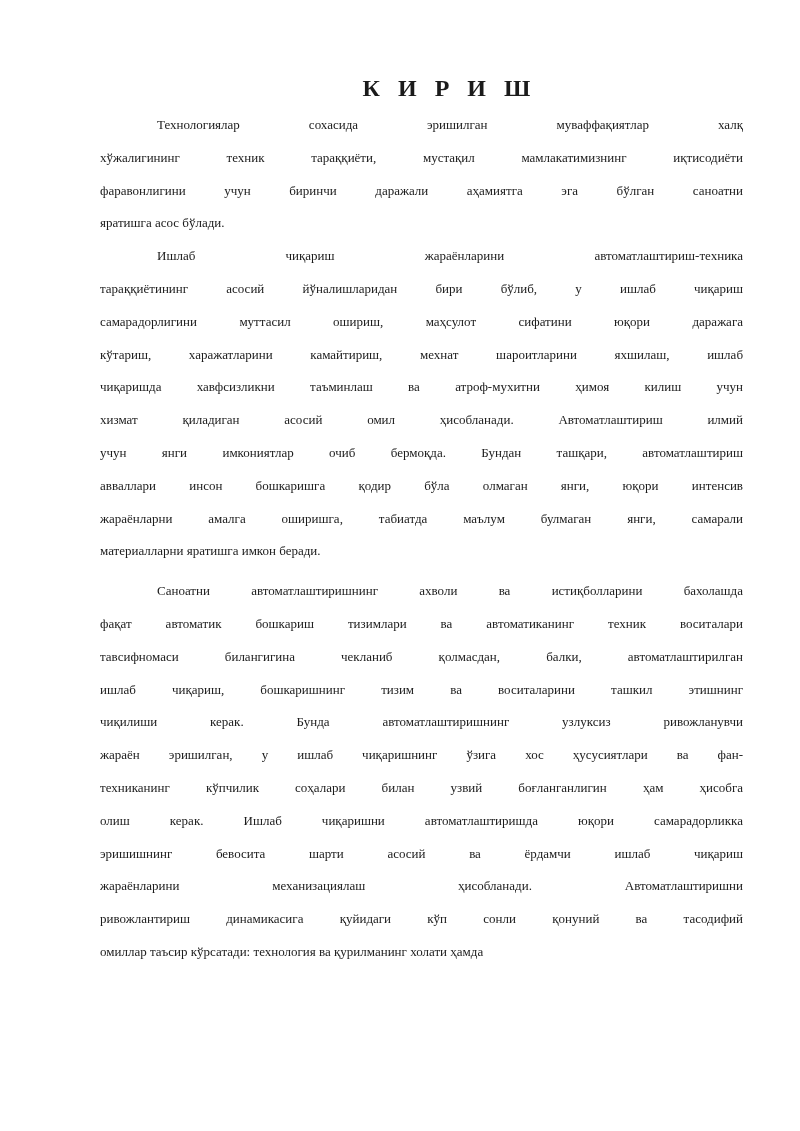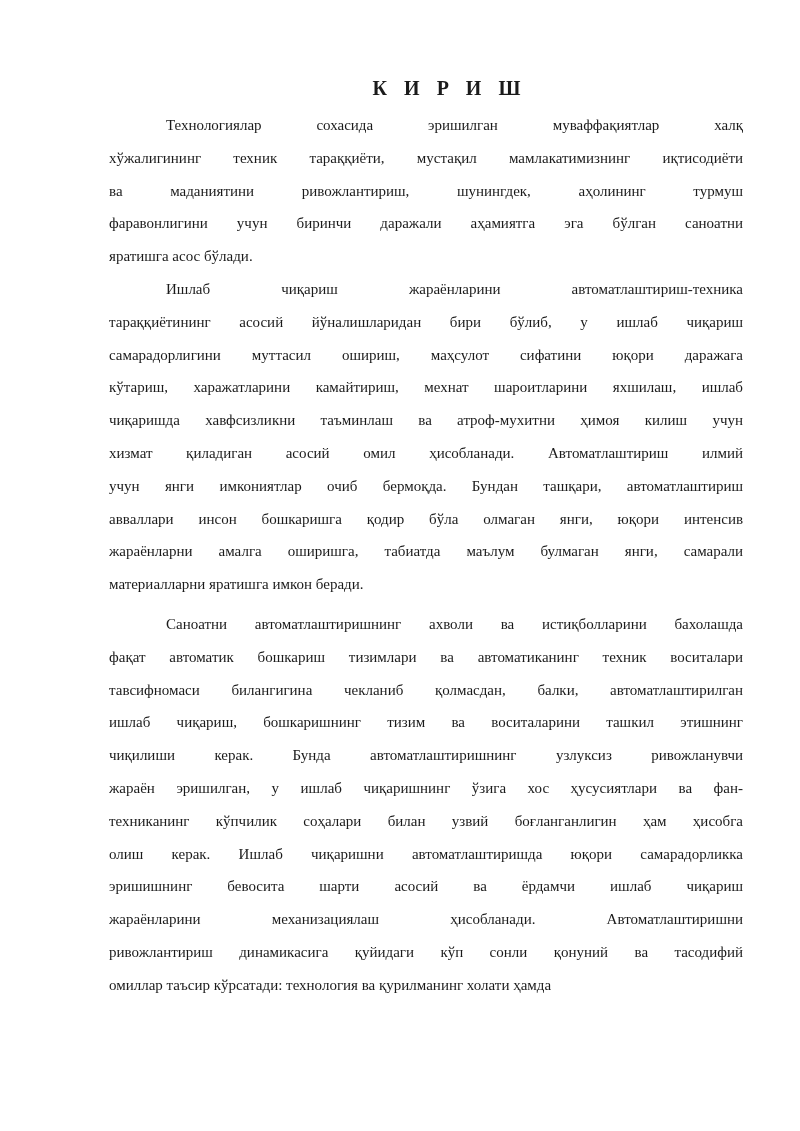--- a/index.html
+++ b/index.html
@@ -16,65 +16,63 @@
     font-family: "Liberation Serif", "DejaVu Serif", serif;
     color: #1b1b1b;
   }
   .content {
     position: absolute;
     left: 100px;
     top: 72px;
     width: 643px;
   }
   .doc-title {
-    font-size: 20px;
+    font-size: 24px;
     font-weight: bold;
     letter-spacing: 6px;
     text-align: center;
     line-height: 33px;
     margin: 0 0 4px 0;
     transform: translateX(28px);
   }
   .para {
     margin: 0;
   }
   .para + .para {
     margin-top: 0px;
   }
   .para:nth-of-type(3) {
     margin-top: 7px;
   }
   .line {
-    font-size: 15px;
+    font-size: 13px;
     line-height: 32.8px;
     text-align: justify;
     text-align-last: justify;
     white-space: normal;
     overflow: hidden;
     height: 32.8px;
-    margin-left: 9px;
   }
   .line.first {
     text-indent: 57px;
   }
   .line.last {
     text-align-last: left;
   }
 </style>
 </head>
 <body>
 
 <div class="page">
   <div class="content">
     <h1 class="doc-title">К И Р И Ш</h1>
     <div>
         <div class="para">
           <div class="line first">Технологиялар сохасида эришилган муваффақиятлар халқ</div>
           <div class="line">хўжалигининг техник тараққиёти, мустақил мамлакатимизнинг иқтисодиёти</div>
-          <div class="line">ва маданиятини ривожлантириш, шунингдек, аҳолининг турмуш</div>
           <div class="line">фаравонлигини учун биринчи даражали аҳамиятга эга бўлган саноатни</div>
           <div class="line last">яратишга асос бўлади.</div>
         </div>
         <div class="para">
           <div class="line first">Ишлаб чиқариш жараёнларини автоматлаштириш-техника</div>
           <div class="line">тараққиётининг асосий йўналишларидан бири бўлиб, у ишлаб чиқариш</div>
           <div class="line">самарадорлигини муттасил ошириш, маҳсулот сифатини юқори даражага</div>
           <div class="line">кўтариш, харажатларини камайтириш, мехнат шароитларини яхшилаш, ишлаб</div>
           <div class="line">чиқаришда хавфсизликни таъминлаш ва атроф-мухитни ҳимоя килиш учун</div>
           <div class="line">хизмат қиладиган асосий омил ҳисобланади. Автоматлаштириш илмий</div>

